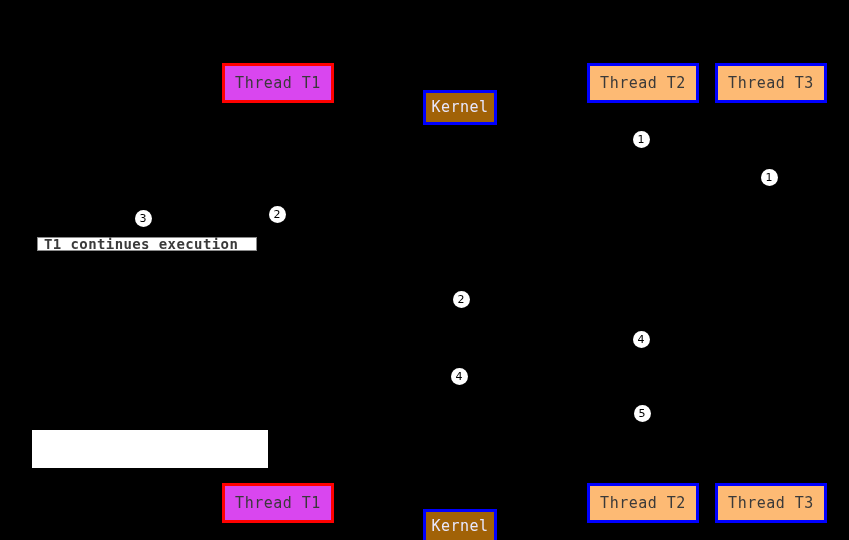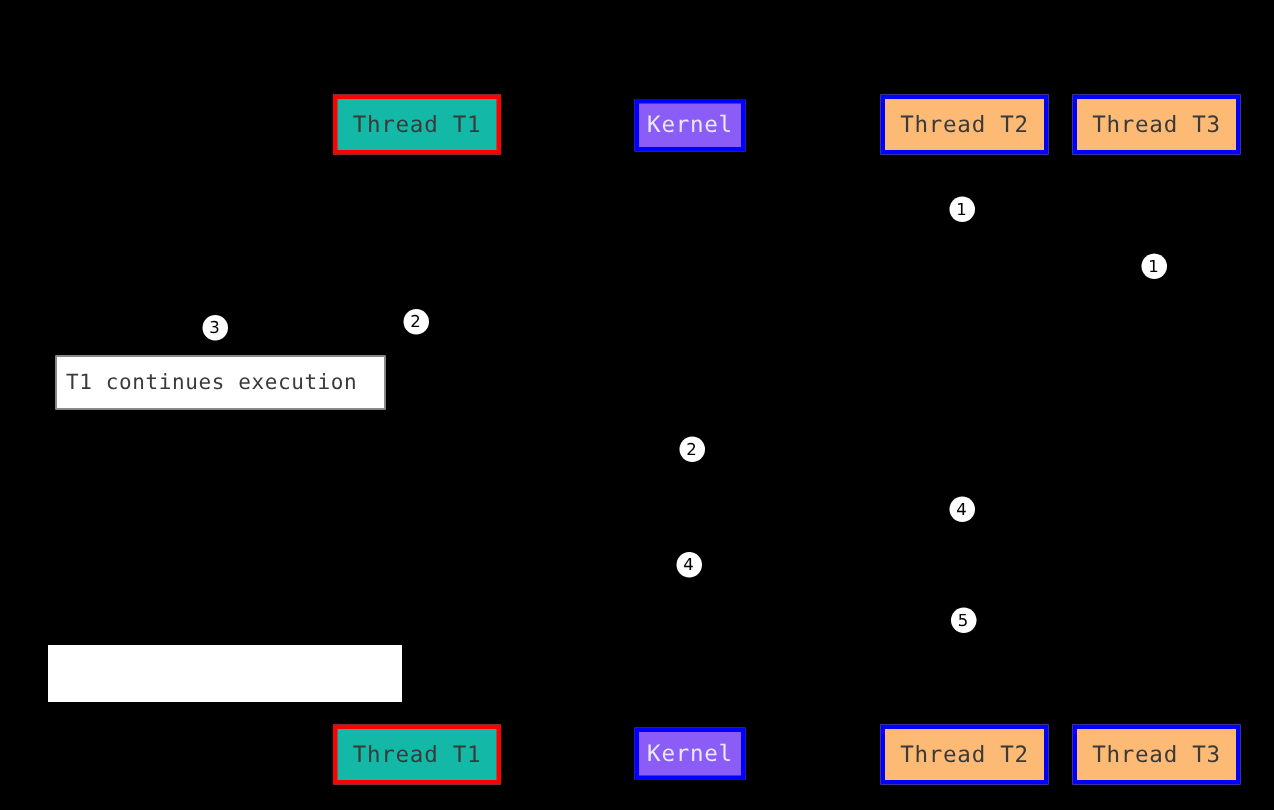--- a/index.html
+++ b/index.html
@@ -44,26 +44,27 @@
     font-family: "DejaVu Sans Mono", "Liberation Mono", monospace;
     font-size: 15px;
     letter-spacing: 0.5px;
     color: #3a3a3a;
     white-space: nowrap;
     line-height: 1;
   }
   .participant.red {
     border-color: #ff0000;
     color: #3a3a3a;
-    background: #14b8a6;
+    background: #d946ef;
   }
   .participant.filled {
-    background: #8b5cf6;
+    background: #a16207;
     border-color: #0000ff;
     color: #e8e8ff;
+    margin-top: 24px;
   }
 
   
   .step {
     position: absolute;
     width: 17px;
     height: 17px;
     border-radius: 50%;
     background: #ffffff;
     color: #000000;
@@ -129,21 +130,21 @@
       <div class="step" style="left: 760.5px; top: 168.5px;">1</div>
       <div class="step" style="left: 134.5px; top: 209.5px;">3</div>
       <div class="step" style="left: 268.5px; top: 205.5px;">2</div>
       <div class="step" style="left: 452.5px; top: 290.5px;">2</div>
       <div class="step" style="left: 632.5px; top: 330.5px;">4</div>
       <div class="step" style="left: 450.5px; top: 367.5px;">4</div>
       <div class="step" style="left: 633.5px; top: 404.5px;">5</div>
     </div>
 
   <div id="notes-layer">
-      <div class="note" style="left: 37px; top: 237px; width: 220px; height: 36px;">T1 continues execution</div>
+      <div class="note" style="left: 37px; top: 237px; width: 220px; height: 14px; font-weight: bold;">T1 continues execution</div>
       <div class="note blank" style="left: 32px; top: 430px; width: 236px; height: 38px;"></div>
     </div>
 
   <div id="participants-bottom-layer">
       <div class="participant red" style="left: 222px; top: 483px; width: 112px; height: 40px;">
         <span>Thread T1</span>
       </div>
       <div class="participant filled" style="left: 423px; top: 485px; width: 74px; height: 35px;">
         <span>Kernel</span>
       </div>

